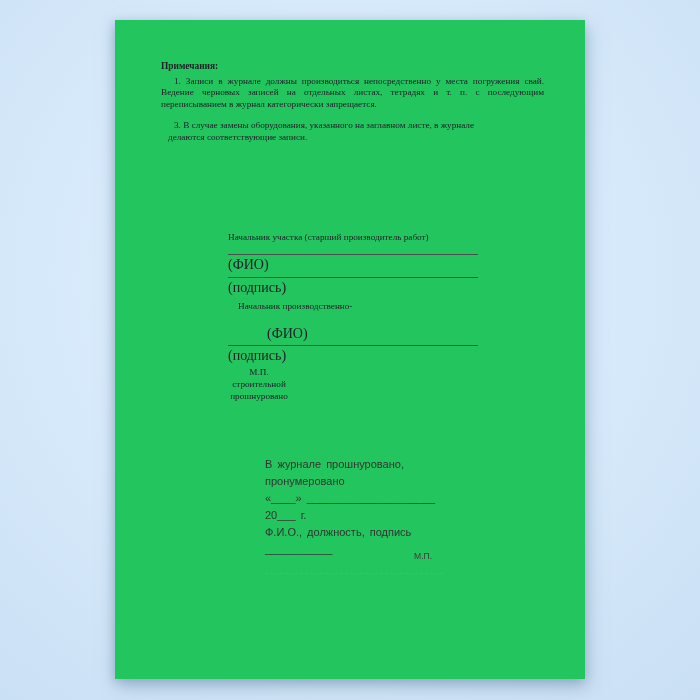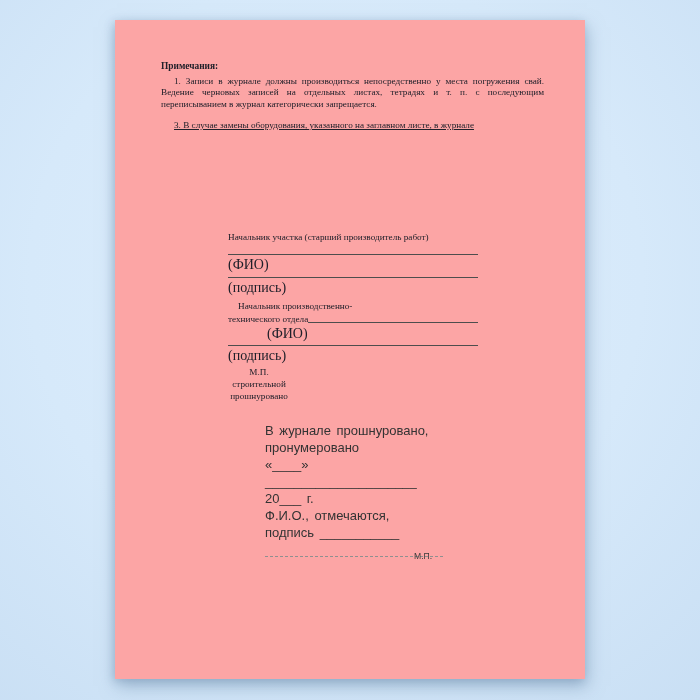--- a/index.html
+++ b/index.html
@@ -3,94 +3,91 @@
 <meta charset="utf-8">
 <style>
   html,body{margin:0;padding:0;}
   body{
     width:700px;height:700px;overflow:hidden;position:relative;
     background: radial-gradient(circle at 48% 40%, #deeefd 0%, #d6e9fa 55%, #c9dff4 100%);
     font-family:"Liberation Serif","DejaVu Serif",serif;
   }
   .page{
     position:absolute;left:115px;top:20px;width:470px;height:659px;
-    background:#fca5a5;
+    background:#22c55e;
     box-shadow: 2px 7px 16px rgba(104,136,168,0.5), -2px 2px 8px rgba(104,136,168,0.3);
   }
   
   .notes{
     position:absolute;left:46px;top:41px;width:383px;
     font-size:9.2px;line-height:11.5px;color:#20202a;
     text-align:justify;
   }
   .notes h3{font-size:9.4px;margin:0 0 3px 0;font-weight:bold;}
   .notes p{margin:0 0 10px 0;text-indent:13px;hyphens:auto;}
-  .notes .manual p{margin:0;text-indent:13px;text-decoration:underline;}
+  .notes .manual p{margin:0;text-indent:13px;}
   .notes .manual .wrap2{text-indent:7px;text-align:left;margin:0;}
   
   .sig-abs{position:absolute;font-size:9.2px;color:#20202a;font-family:Liberation Serif, serif;}
   .rule{position:absolute;left:113px;width:250px;height:1px;background:#4d4d4d;}
   .caption{position:absolute;left:113px;width:250px;text-align:left;font-size:14px;color:#20202a;}
   .caption.right-part{left:152px;width:211px;}
   .dept-line2{position:absolute;left:113px;top:294px;width:250px;display:flex;font-size:9.2px;color:#20202a;}
   .dept-line2 .fill-line{flex:1;border-bottom:1px solid #4d4d4d;margin-bottom:1px;}
   .org-stamp{position:absolute;left:112px;top:346px;width:64px;text-align:center;
     font-size:9.2px;line-height:12px;color:#20202a;}
   
   .cert{
-    position:absolute;left:150px;top:402px;width:178px;
+    position:absolute;left:150px;top:436px;width:178px;
     font-family:"Liberation Sans","DejaVu Sans",sans-serif;
-    font-size:13px;line-height:17px;color:#333;word-spacing:2px;
+    font-size:11px;line-height:17px;color:#333;word-spacing:2px;
   }
   .cert .dashed{border-bottom:1px dashed #8f8f8f;height:12px;margin-top:3px;}
   .cert-mp{
     position:absolute;left:299px;top:531px;
     font-family:"Liberation Sans","DejaVu Sans",sans-serif;
     font-size:8.6px;color:#3a3a3a;
   }
 </style>
 </head>
 <body>
 
 <div class="page">
 
   <div class="notes">
     <h3>Примечания:</h3>
     <p>1. Записи в журнале должны производиться непосредственно у места погружения свай. Ведение черновых записей на отдельных листах, тетрадях и т. п. с последующим переписыванием в журнал категорически запрещается.</p>
     <div class="manual">
       <p>3. В случае замены оборудования, указанного на заглавном листе, в журнале</p>
+      <p class="wrap2">делаются соответствующие записи.</p>
     </div>
   </div>
 
   <div class="sig-abs" style="left:113px;top:212px;">Начальник участка (старший производитель работ)</div>
 
   <div class="rule" style="top:234px;"></div>
   <div class="caption" style="top:237px;">(ФИО)</div>
 
   <div class="rule" style="top:257px;"></div>
   <div class="caption" style="top:260px;">(подпись)</div>
 
   <div class="sig-abs" style="left:123px;top:281px;">Начальник производственно-</div>
-  <div class="dept-line2">
-    <span>технического отдела</span>
-    <span class="fill-line"></span>
-  </div>
   <div class="caption right-part" style="top:306px;">(ФИО)</div>
 
   <div class="rule" style="top:325px;"></div>
   <div class="caption" style="top:328px;">(подпись)</div>
 
   <div class="org-stamp">
     <div>М.П.</div>
     <div>строительной</div>
     <div>прошнуровано</div>
   </div>
 
   <div class="cert">
     <div>В журнале прошнуровано, пронумеровано</div>
     <div>«____» _____________________ 20___ г.</div>
-    <div>Ф.И.О., отмечаются, подпись ___________</div>
+    <div>Ф.И.О., должность, подпись ___________</div>
     <div class="dashed"></div>
   </div>
 
   <div class="cert-mp">М.П.</div>
 
 </div>
 
 </body></html>

